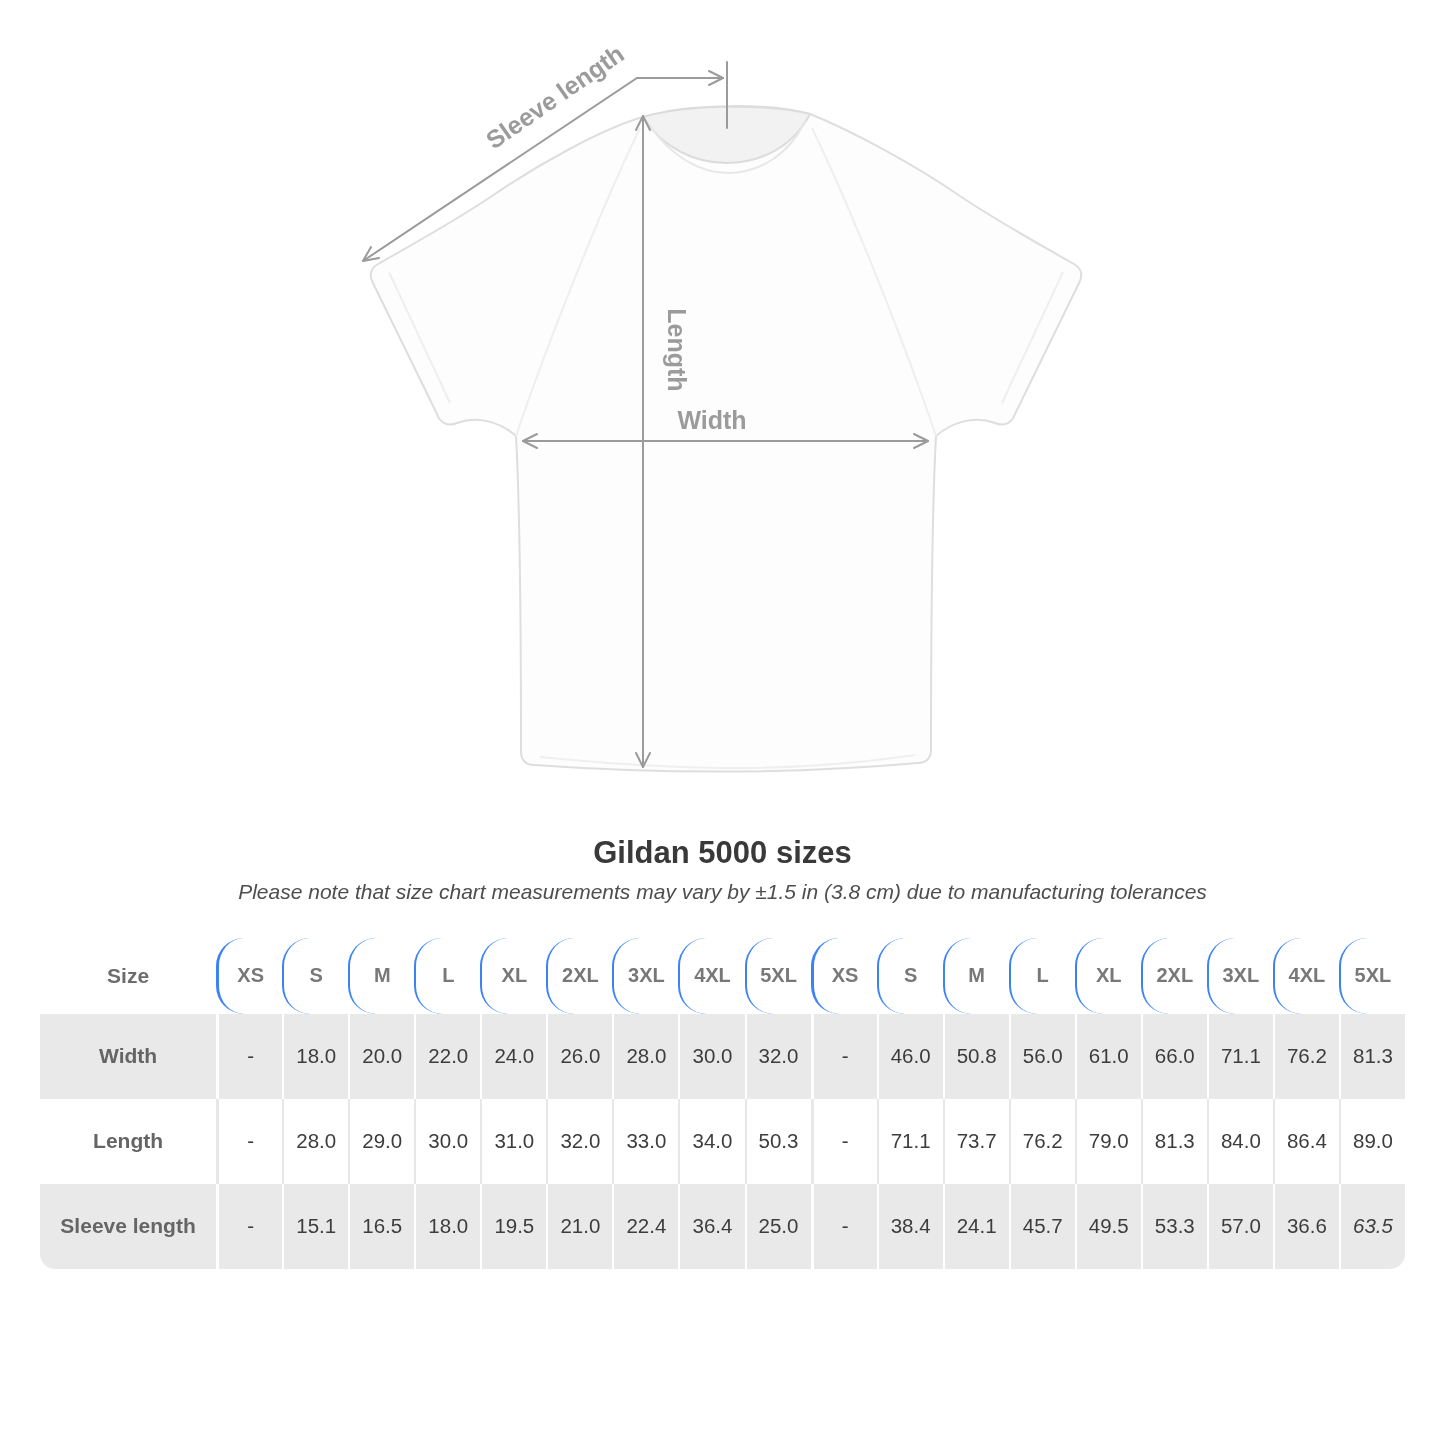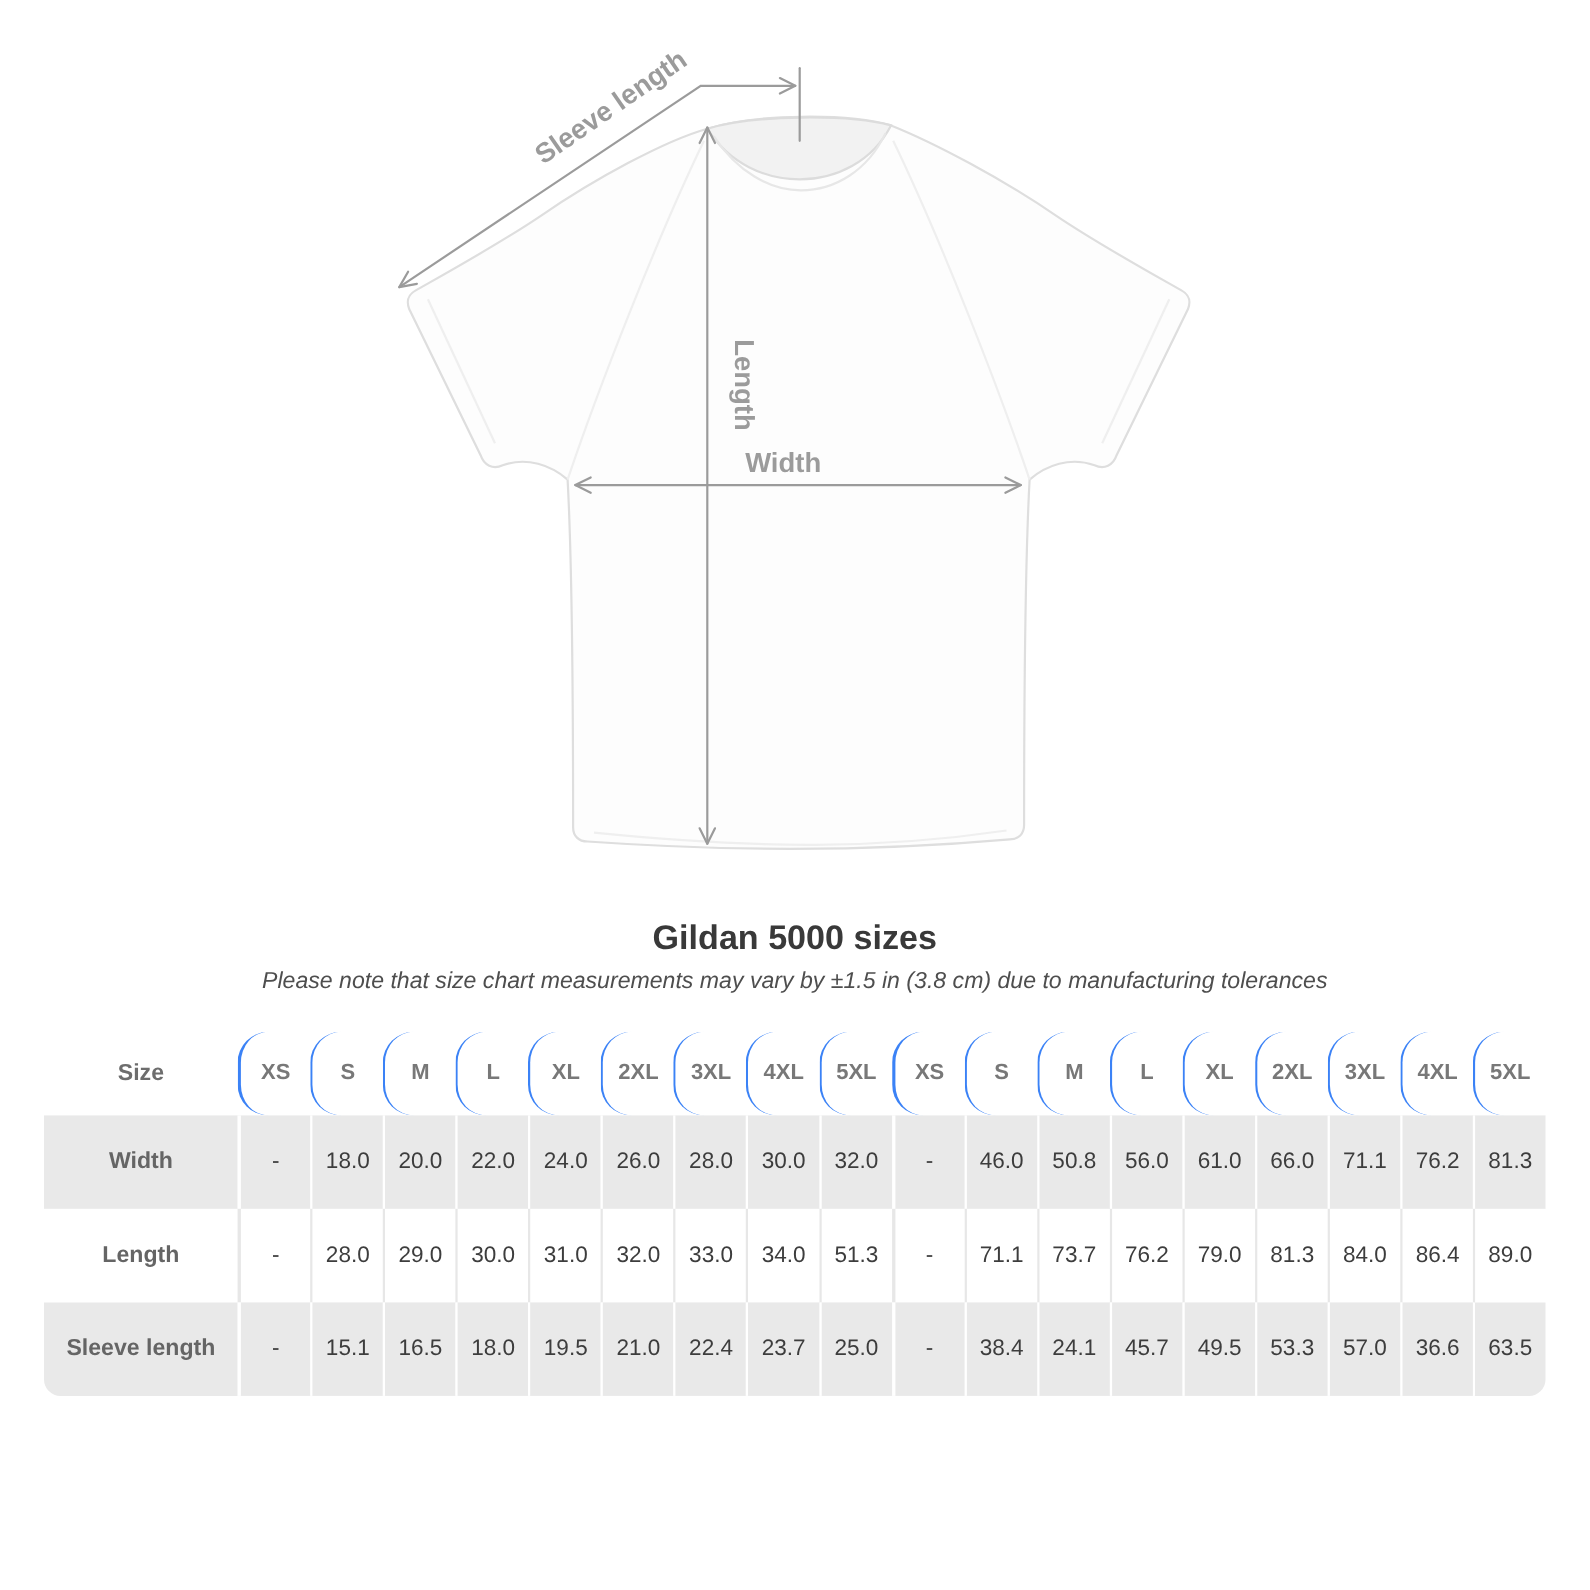--- a/index.html
+++ b/index.html
@@ -52,21 +52,21 @@
 
   tbody tr { height: 85px; }
   tbody th.rowhead { font-weight: bold; font-size: 21px; color: #656565; }
   tbody td { font-size: 20.5px; color: #3d3d3d; }
   tr.stripe th, tr.stripe td { background: #e9e9e9; }
   tr.plain  th, tr.plain  td { background: #ffffff; }
   tr.plain  td { border-left: 2px solid #e7e7e7; }
   tr.stripe td { border-left: 2px solid #ffffff; }
   .size-table .fc, .size-table .sec { border-left-width: 3px; }
   tr.last th.rowhead { border-bottom-left-radius: 15px; }
-  tr.last td:last-child { border-bottom-right-radius: 15px; }
+  tr.last td:last-child { border-bottom-right-radius: 15px; font-style: italic; }
 </style>
 </head>
 <body>
 
 <div class="diagram-wrap">
   <svg width="1445" height="822" viewBox="0 0 1445 822">
 
     <g>
       <path class="tee-body" d="
         M643,117
@@ -193,41 +193,41 @@
     <tr class="plain">
       <th class="rowhead">Length</th>
       <td class="fc">-</td>
       <td>28.0</td>
       <td>29.0</td>
       <td>30.0</td>
       <td>31.0</td>
       <td>32.0</td>
       <td>33.0</td>
       <td>34.0</td>
-      <td>51.3</td>
+      <td>50.3</td>
       <td class="sec">-</td>
       <td>71.1</td>
       <td>73.7</td>
       <td>76.2</td>
       <td>79.0</td>
       <td>81.3</td>
       <td>84.0</td>
       <td>86.4</td>
       <td>89.0</td>
     </tr>
     <tr class="stripe last">
       <th class="rowhead">Sleeve length</th>
       <td class="fc">-</td>
       <td>15.1</td>
       <td>16.5</td>
       <td>18.0</td>
       <td>19.5</td>
       <td>21.0</td>
       <td>22.4</td>
-      <td>23.7</td>
+      <td>36.4</td>
       <td>25.0</td>
       <td class="sec">-</td>
       <td>38.4</td>
       <td>24.1</td>
       <td>45.7</td>
       <td>49.5</td>
       <td>53.3</td>
       <td>57.0</td>
       <td>36.6</td>
       <td>63.5</td>

